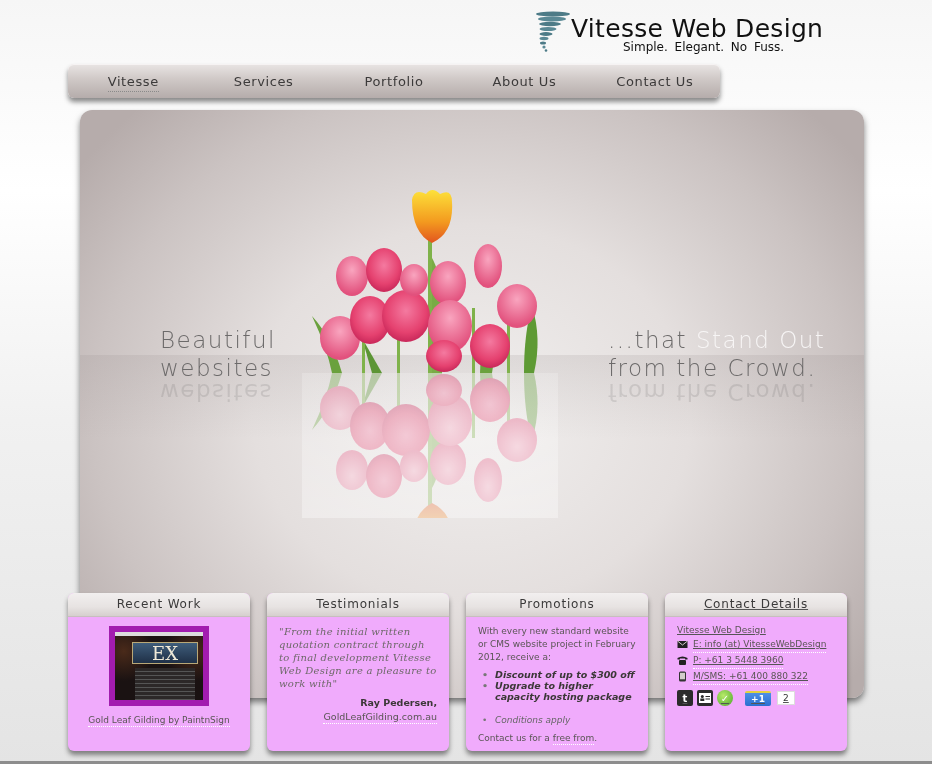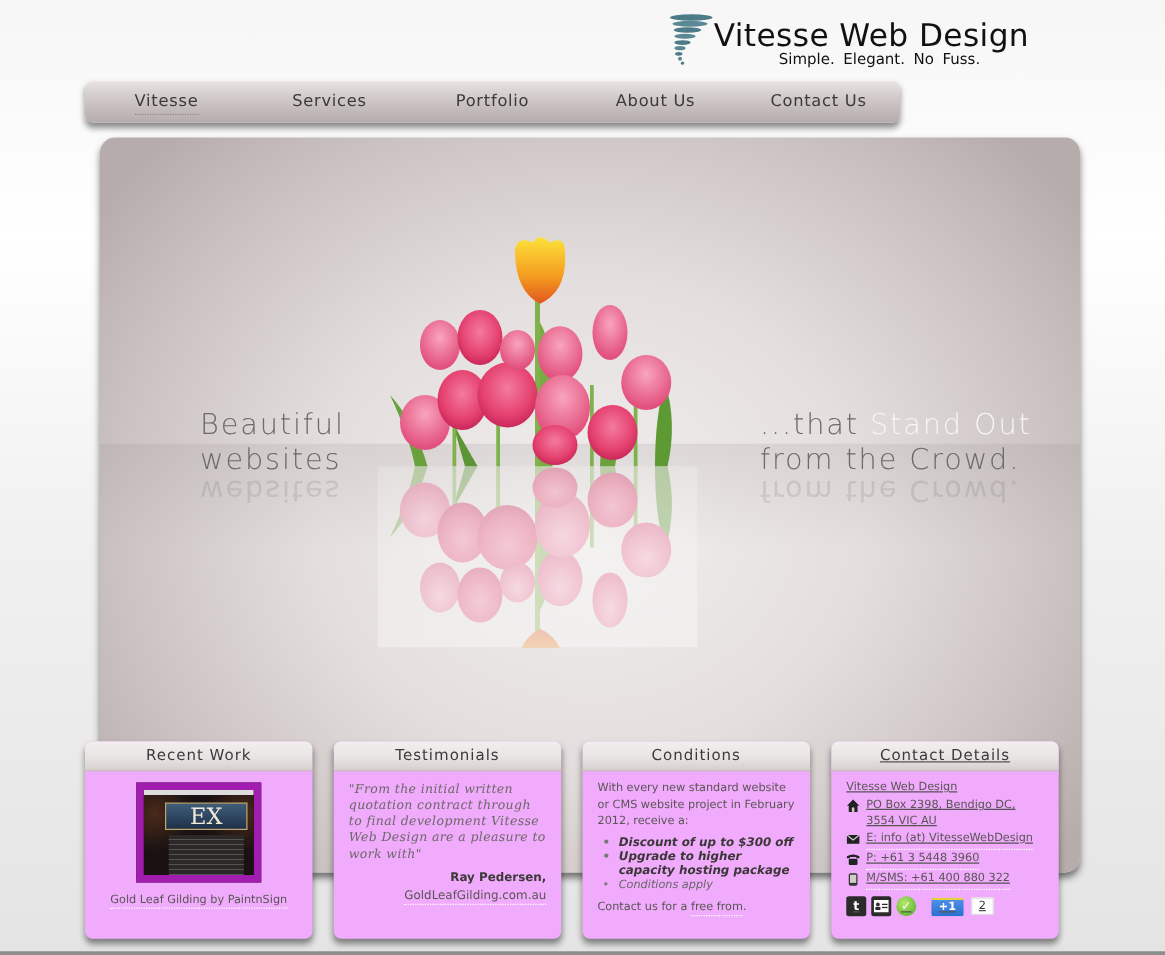--- a/index.html
+++ b/index.html
@@ -96,21 +96,21 @@
   .quote {
     font-family: "DejaVu Serif", serif; font-style: italic; font-size: 10px; color: #6d6868;
     line-height: 13px; letter-spacing: 0.3px;
   }
   .author { text-align: right; margin-top: 6px; font-weight: bold; font-size: 9.5px; color: #3c3838; }
   .site { text-align: right; font-size: 9.5px; color: #5a5555; margin-top: 1px; }
   .promo-list { list-style: none; margin: 5px 0 5px 4px; }
   .promo-list li { position: relative; padding-left: 13px; }
   .promo-list li::before { content: "•"; position: absolute; left: 0; color: #777; }
   .promo-list .strong { font-weight: bold; font-style: italic; color: #3b3737; font-size: 9.5px; line-height: 11px; }
-  .promo-list .cond { font-style: italic; color: #666; }
+  .promo-list .cond { font-style: italic; color: #666; margin-top: 12px; }
   .c-row { display: flex; align-items: flex-start; gap: 5px; margin-top: 1px; }
   .c-ico { width: 11px; height: 11px; flex: none; margin-top: 1px; display: inline-block; position: relative; }
   .social { display: flex; align-items: center; gap: 4px; margin-top: 5px; }
   .s-ico { width: 16px; height: 16px; border-radius: 2px; display: inline-flex; align-items: center; justify-content: center; color: #fff; font-size: 10px; font-weight: bold; cursor: pointer; }
   .tw { background: #2b2b2b; }
   .vc { background: #2b2b2b; }
   .sk { background: radial-gradient(circle at 40% 35%, #b8ea6a, #4aa52a); border-radius: 50%; color: #fff; }
   .gp { width: 26px; height: 15px; border-radius: 2px; color: #fff; font-size: 9px; font-weight: bold; margin-left: 8px;
         background: linear-gradient(180deg, #4e8fe6 0%, #2a6fd0 100%); border-top: 2px solid #e3d13e; cursor: pointer; display: inline-flex; align-items: center; justify-content: center; }
   .gp-count { background: #fff; border: 1px solid #ddd; font-size: 9px; color: #333; padding: 0 5px; height: 14px; line-height: 13px; margin-left: 2px; position: relative; }
@@ -232,45 +232,38 @@
 <div class="box b2">
   <div class="box-head">Testimonials</div>
   <div class="box-body">
     <div class="quote">"From the initial written quotation contract through to final development Vitesse Web Design are a pleasure to work with"</div>
     <div class="author">Ray Pedersen,</div>
     <div class="site"><span class="link-dotted">GoldLeafGilding.com.au</span></div>
   </div>
 </div>
 
 <div class="box b3">
-  <div class="box-head">Conditions</div>
+  <div class="box-head">Promotions</div>
   <div class="box-body">
     <div>With every new standard website or CMS website project in February 2012, receive a:</div>
     <ul class="promo-list">
       <li class="strong">Discount of up to $300 off</li>
       <li class="strong">Upgrade to higher capacity hosting package</li>
       <li class="cond">Conditions apply</li>
     </ul>
     <div>
       <span>Contact us for a </span><span class="link-dotted">free from</span><span>.</span>
     </div>
   </div>
 </div>
 
 <div class="box b4">
   <div class="box-head">Contact Details</div>
   <div class="box-body" style="padding-top:7px;">
     <div>Vitesse Web Design</div>
-    <div class="c-row">
-      <svg class="c-ico" viewBox="0 0 11 11">
-          <path d="M5.5 0.5 L10.5 5.5 L9 5.5 L9 10.5 L2 10.5 L2 5.5 L0.5 5.5Z" fill="#222"></path>
-          <rect x="4.5" y="7" width="2" height="3.5" fill="#d3cccb"></rect>
-        </svg>
-      <span>PO Box 2398, Bendigo DC, 3554 VIC AU</span>
-    </div>
     <div class="c-row">
       <svg class="c-ico" viewBox="0 0 11 11">
           <rect x="0.5" y="2" width="10" height="7" fill="#222"></rect>
           <path d="M0.5 2 L5.5 6 L10.5 2" stroke="#d3cccb" stroke-width="1" fill="none"></path>
         </svg>
       <span class="link-dotted">E: info (at) VitesseWebDesign</span>
     </div>
     <div class="c-row">
       <svg class="c-ico" viewBox="0 0 11 11">
           <path d="M0.5 3 Q5.5 0 10.5 3 L10.5 4.5 L8 4.5 L8 3.5 L3 3.5 L3 4.5 L0.5 4.5Z" fill="#222"></path>

